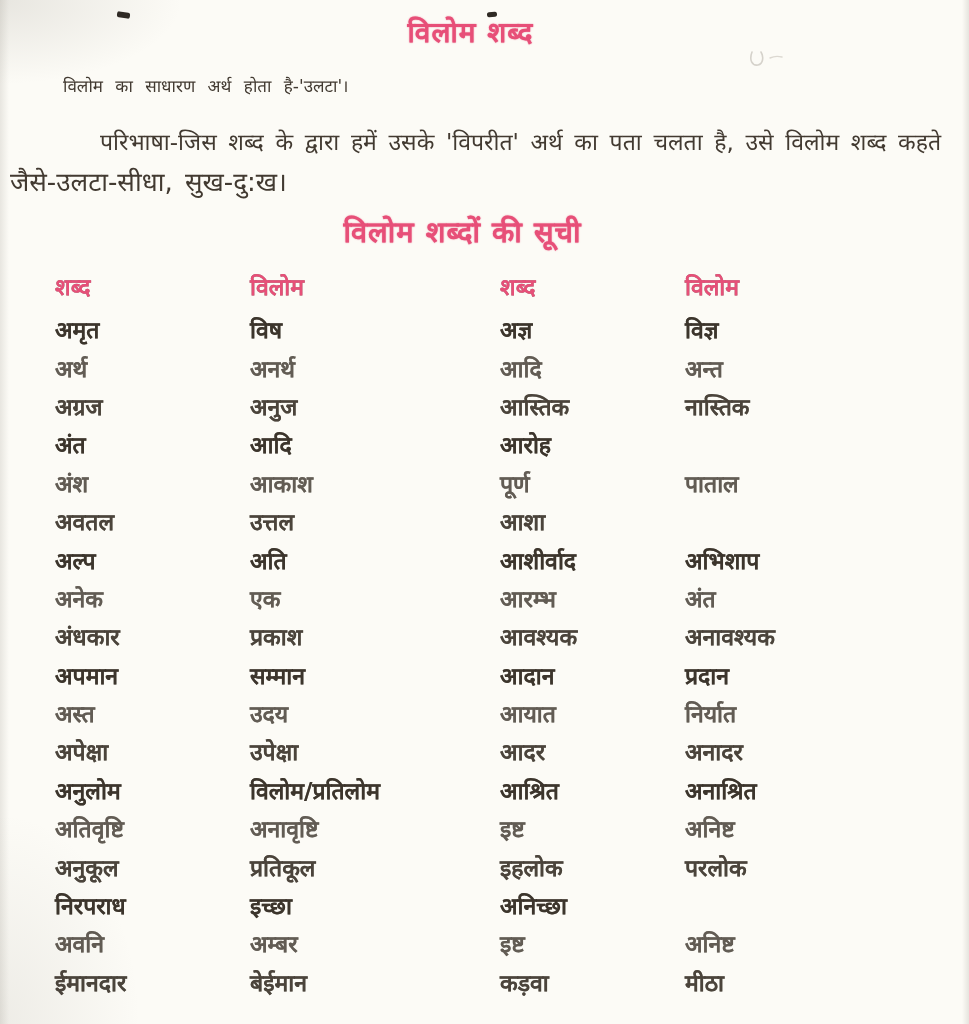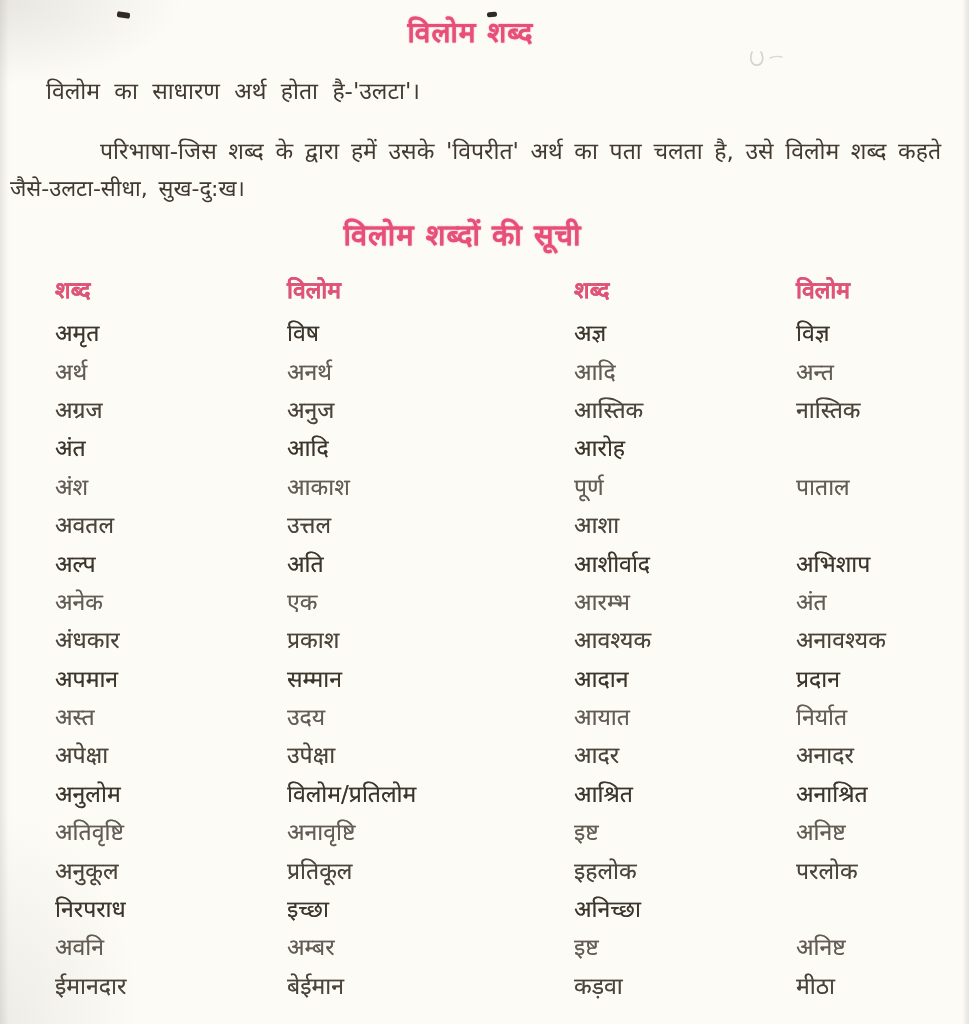--- a/index.html
+++ b/index.html
@@ -32,64 +32,63 @@
     font-weight: bold;
   }
   .title {
     margin-top: 12px;
     text-align: center;
     transform: translateX(-14px);
     font-size: 28px;
     letter-spacing: 1px;
   }
   .intro {
-    margin: 24px 30px 0 46px;
-    font-size: 23px;
+    margin: 24px 30px 0 63px;
+    font-size: 17px;
     word-spacing: 7px;
   }
   .def-line1 {
     margin: 28px 28px 0 10px;
     font-size: 23px;
     text-indent: 90px;
     text-align: justify;
     text-align-last: justify;
     word-spacing: 2px;
   }
   .def-line2 {
     margin: 6px 12px 0 10px;
-    font-size: 22px;
+    font-size: 26px;
     word-spacing: 4px;
   }
   .list-heading {
     margin-top: 12px;
     text-align: center;
     transform: translateX(-22px);
     font-size: 29px;
     letter-spacing: 1px;
   }
   .table {
     margin: 20px 0 0 55px;
   }
   .thead, .trow {
     display: grid;
     grid-template-columns: 195px 250px 185px auto;
     align-items: center;
-    gap: 37px;
   }
   .thead {
     height: 30px;
     font-size: 23px;
   }
   .rows {
     margin-top: 10px;
   }
   .trow {
     height: 38.4px;
     font-size: 23px;
-    font-weight: 400;
+    font-weight: 700;
     color: #3c352c;
   }
   
   .trow:nth-child(3n+2) .tcell { opacity: 0.8; }
   .trow:nth-child(3n)   .tcell { opacity: 0.92; }
   .tcell {
     white-space: nowrap;
     text-shadow: 0 0 0.5px rgba(60,53,44,0.6);
   }
   

